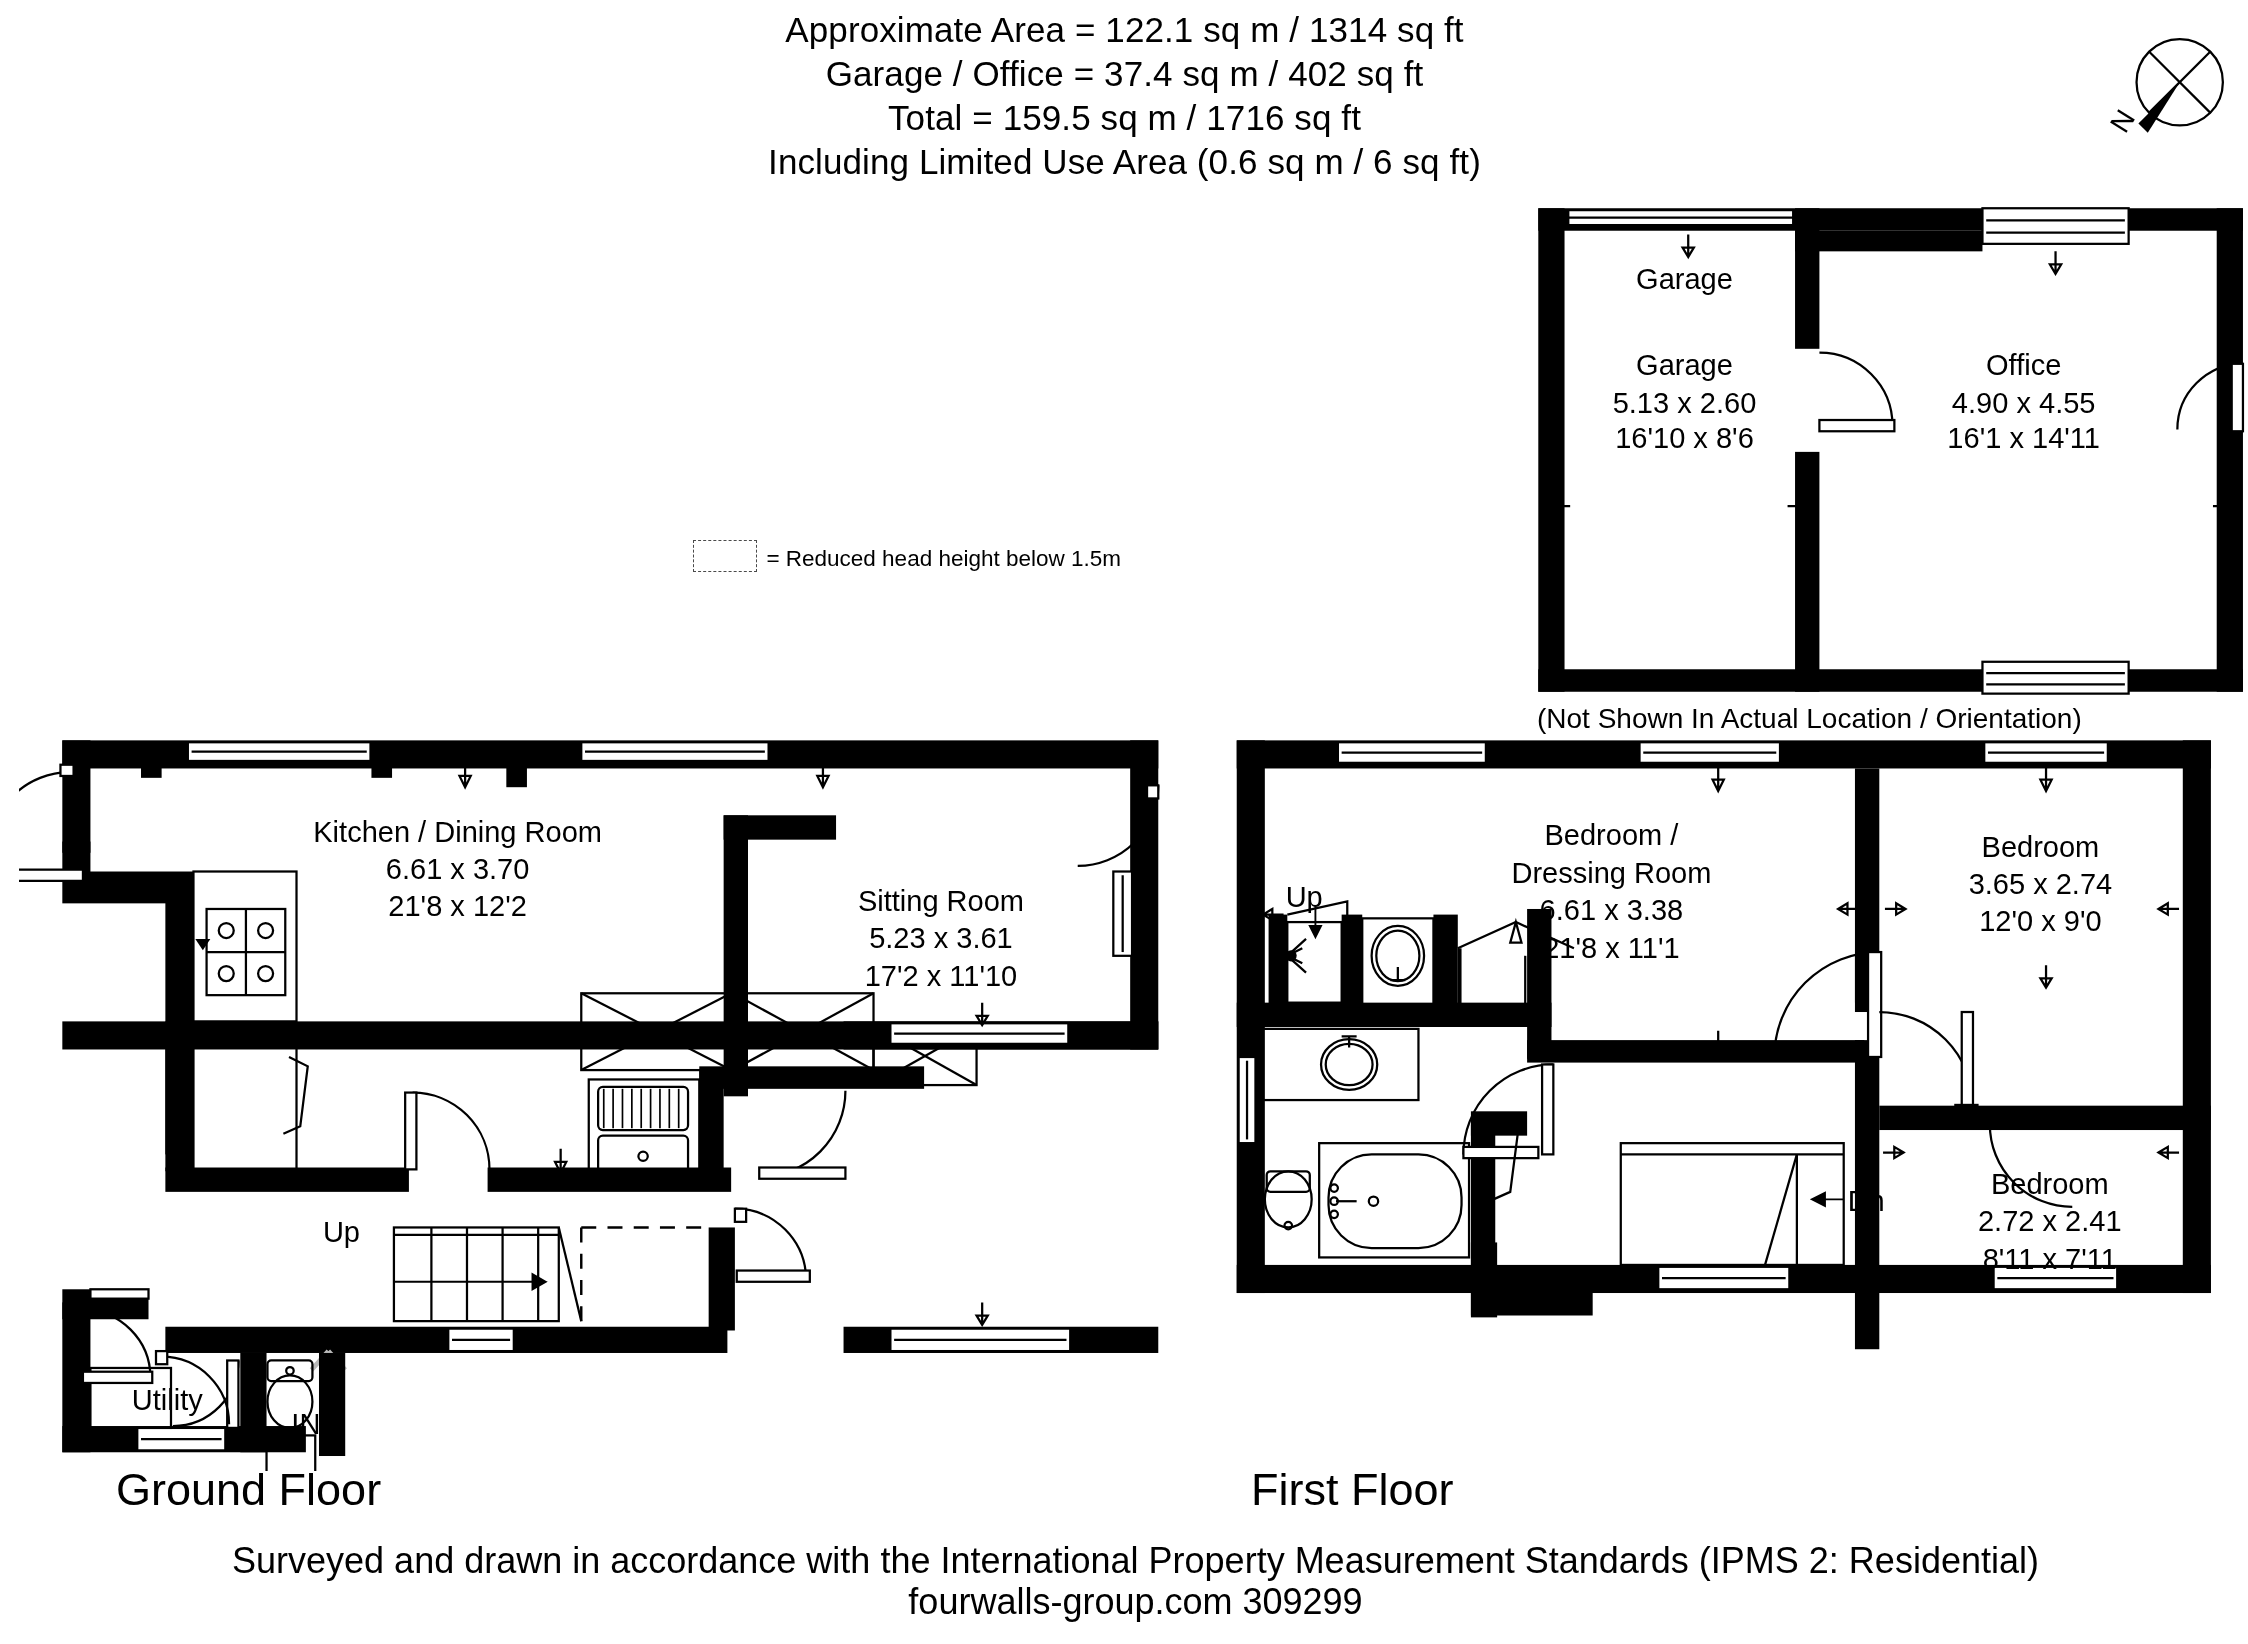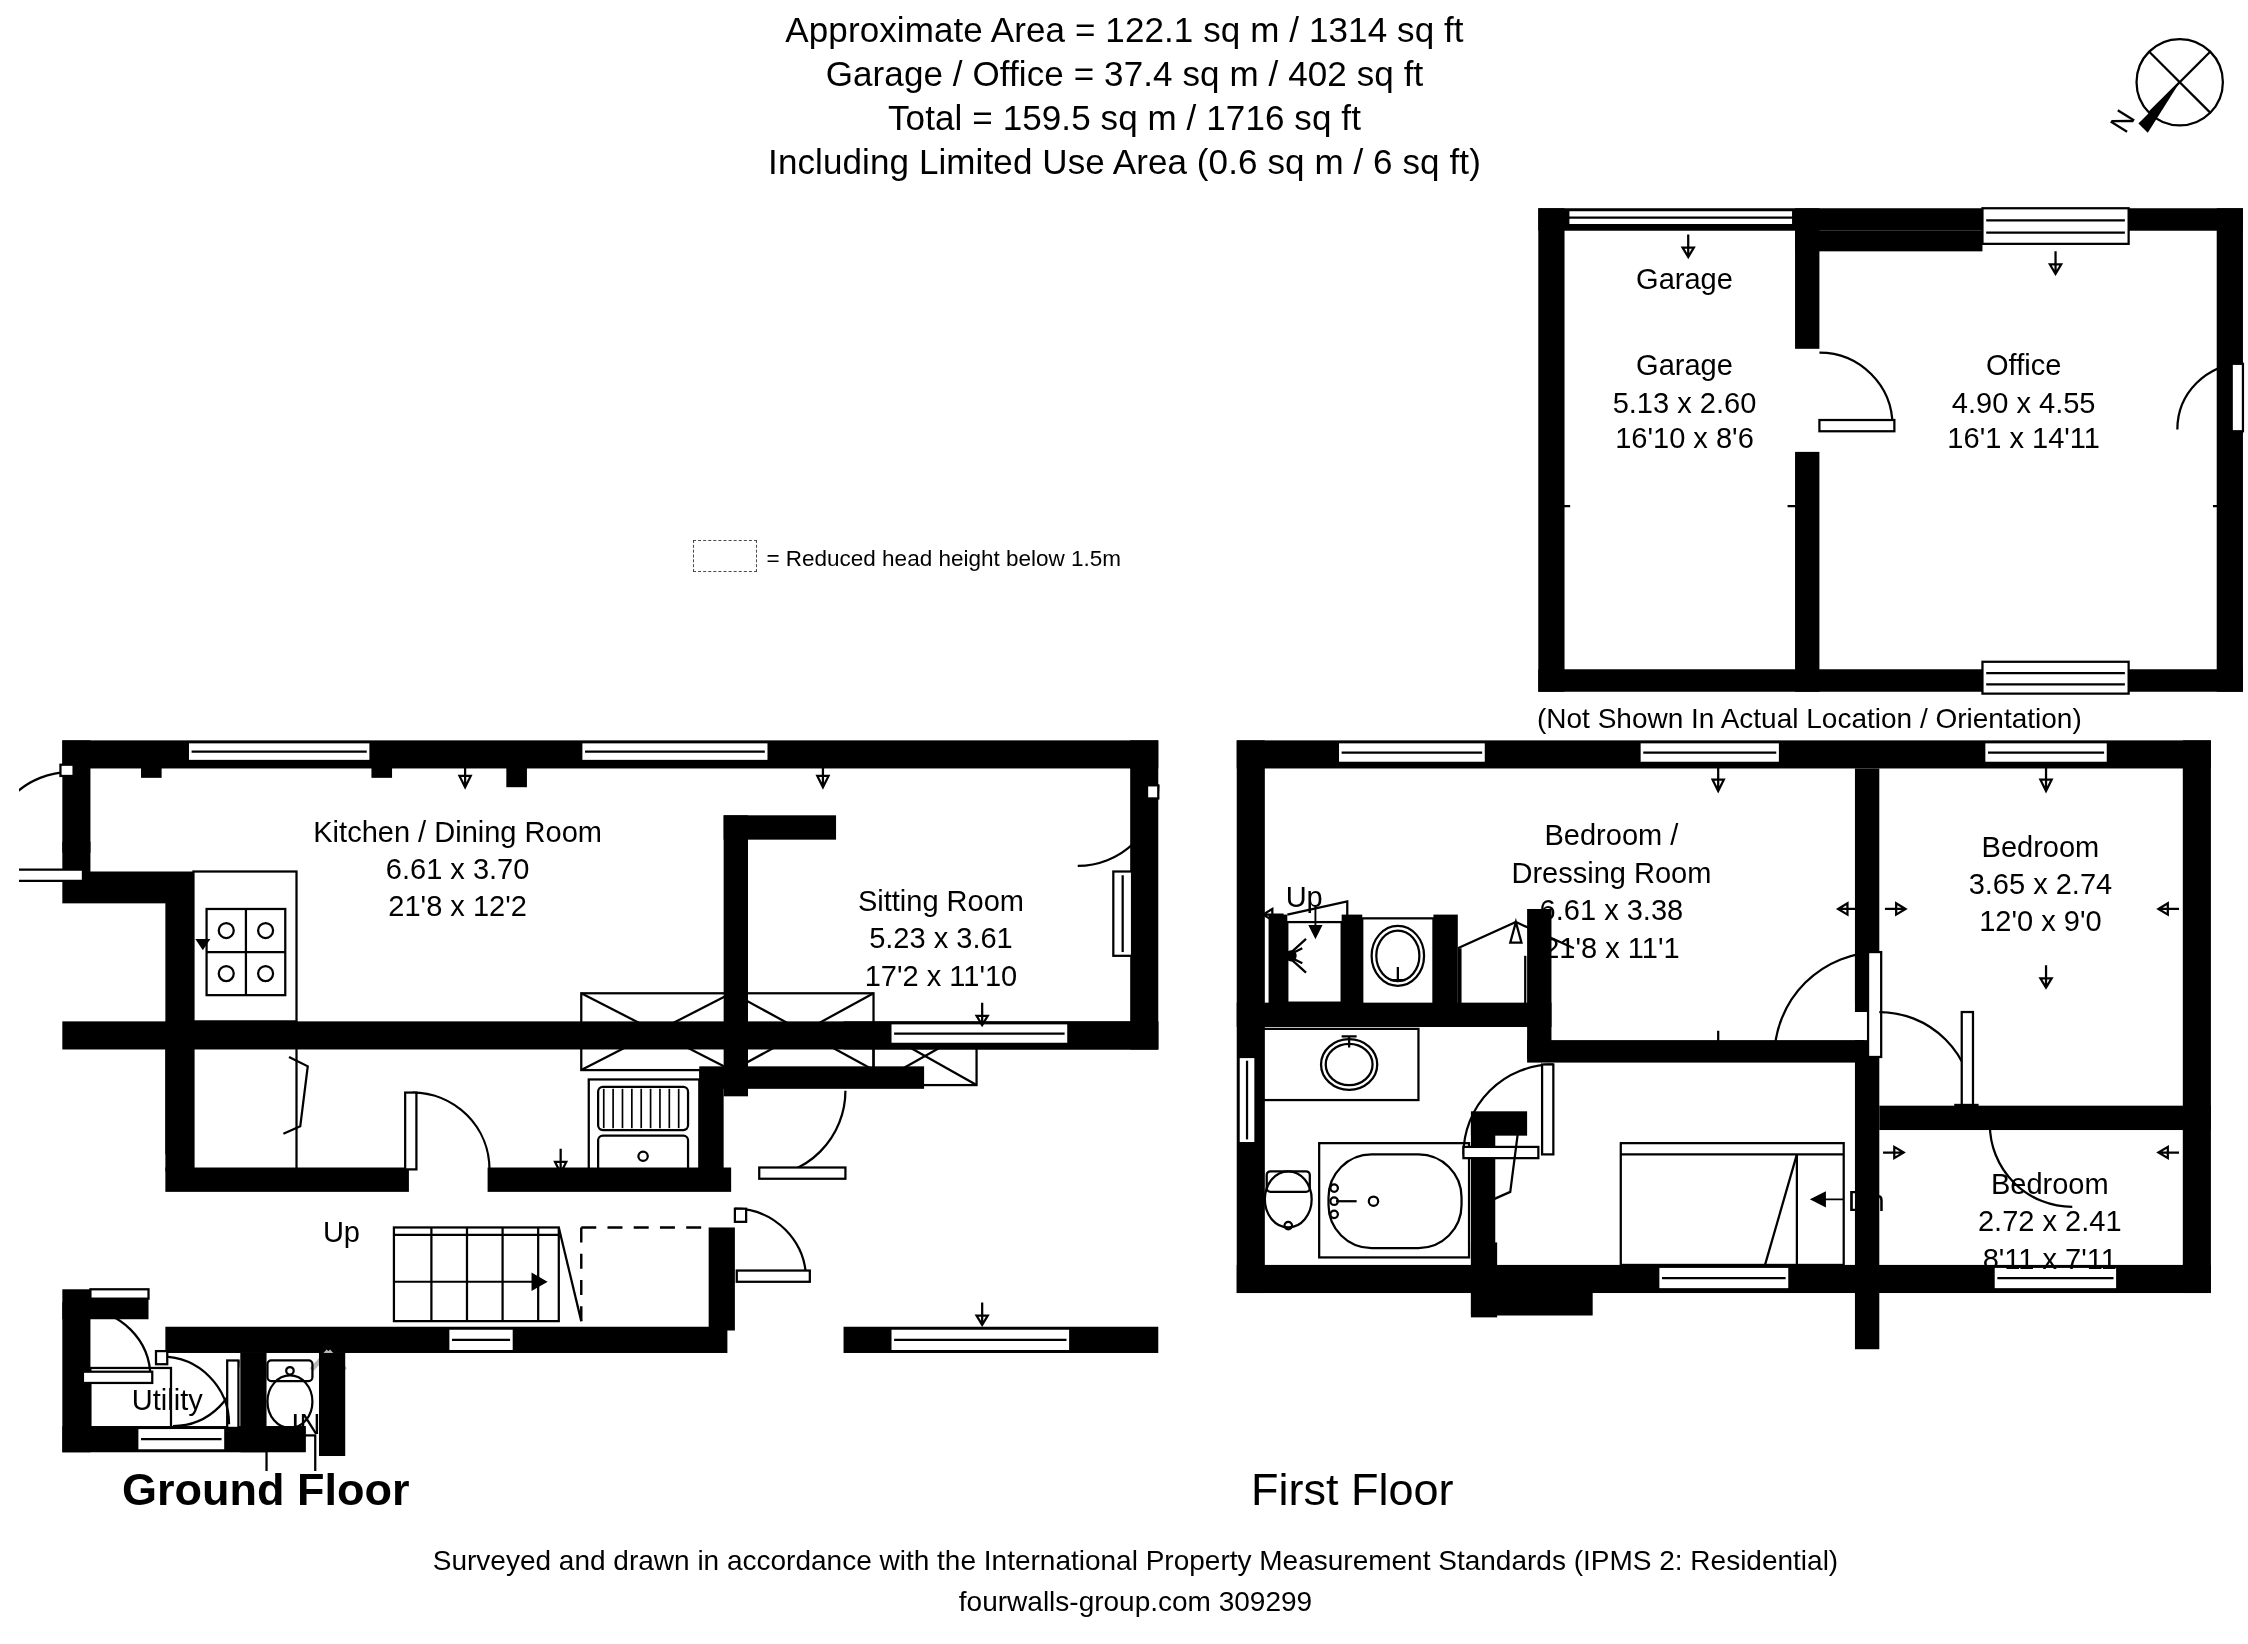--- a/index.html
+++ b/index.html
@@ -6,24 +6,24 @@
   body{width:2249px;height:1644px;position:relative;overflow:hidden;
        font-family:"Liberation Sans","DejaVu Sans",sans-serif;color:#000;}
   .hdr{position:absolute;left:0;top:7.5px;width:2249px;text-align:center;}
   .hdr div{font-size:35px;line-height:44px;letter-spacing:0.1px;}
   #compass{position:absolute;left:2097px;top:24px;}
   .legend{position:absolute;left:693px;top:540px;display:flex;align-items:flex-end;gap:9.4px;}
   .legend .box{width:64px;height:32px;border:1.9px dashed #4a4a4a;box-sizing:border-box;}
   .legend .txt{font-size:22.5px;}
   .notshown{position:absolute;left:1537px;top:703px;width:562px;font-size:28px;}
   .floorttl{position:absolute;font-size:45px;}
-  #gf-title{left:122px;top:1464px;font-weight:bold;}
+  #gf-title{left:116px;top:1464px;}
   #ff-title{left:1237px;top:1464px;margin-left:14px;}
   .foot{position:absolute;left:0;top:1540px;width:2249px;text-align:center;}
-  .foot div{font-size:28px;line-height:41px;padding-left:22px;}
+  .foot div{font-size:36px;line-height:41px;padding-left:22px;}
   svg{display:block;}
   .w{fill:#000;}
   .thin{fill:none;stroke:#000;stroke-width:2.4;}
   .glass{fill:#fff;stroke:#000;stroke-width:2.4;}
   .rm{font-size:31px;text-anchor:middle;font-family:"Liberation Sans","DejaVu Sans",sans-serif;}
   .sm{font-size:30px;font-family:"Liberation Sans","DejaVu Sans",sans-serif;}
   .dash{fill:none;stroke:#000;stroke-width:2.6;stroke-dasharray:16 12;}
   .arrowg{fill:none;stroke:#b9b9b9;stroke-width:5;}
 </style>
 </head>

